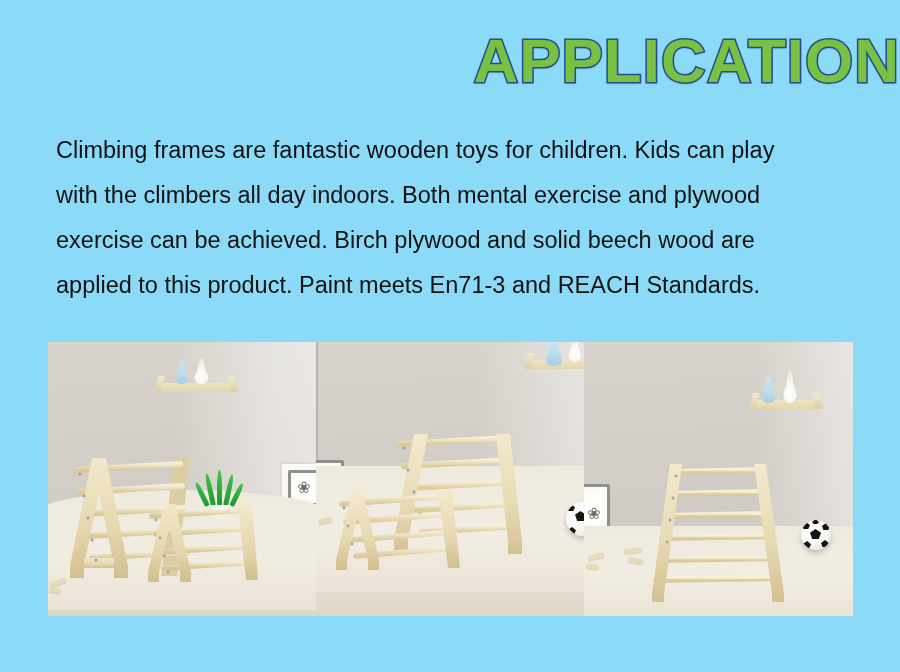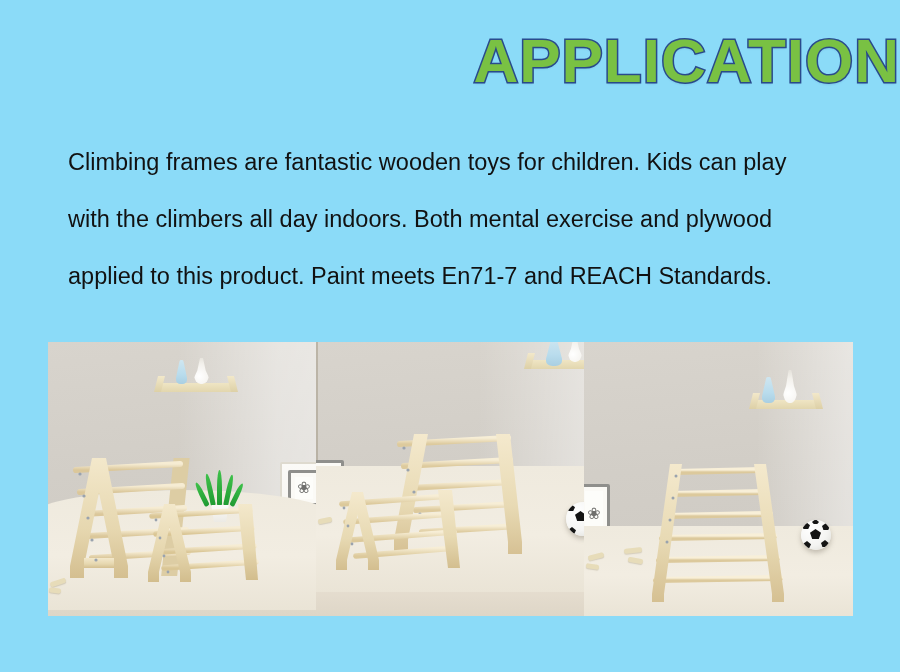--- a/index.html
+++ b/index.html
@@ -43,21 +43,21 @@
   .body-copy {
     position: absolute;
     left: 56px;
     top: 128px;
     width: 800px;
     font-size: 23.5px;
     line-height: 45px;
     color: #111111;
     font-family: "Liberation Sans", sans-serif;
   }
-  .body-copy p { margin: 12px; }
+  .body-copy p { margin: 0; }
 
   
   .gallery {
     position: absolute;
     left: 48px;
     top: 342px;
     width: 805px;
     height: 274px;
     display: flex;
     overflow: hidden;
@@ -231,21 +231,22 @@
 </head>
 <body style="background: rgb(139, 219, 248);">
 
 <div class="page" style="background: rgb(139, 219, 248);">
 
   <div class="title" style="color: rgb(121, 193, 67); -webkit-text-stroke: 3px rgb(42, 75, 141);">APPLICATION</div>
 
   <div class="body-copy" style="color: rgb(17, 17, 17);">
     <p>Climbing frames are fantastic wooden toys for children. Kids can play</p>
     <p>with the climbers all day indoors. Both mental exercise and plywood</p>
-    <p>applied to this product. Paint meets En71-7 and REACH Standards.</p>
+    <p>exercise can be achieved. Birch plywood and solid beech wood are</p>
+    <p>applied to this product. Paint meets En71-3 and REACH Standards.</p>
   </div>
 
   <div class="gallery">
 
     <div class="photo photo-1">
       <div class="wall"></div>
       <div class="wall-light"></div>
 
       <div class="cabinet" style="right:-14px; top:120px; width:46px; height:110px;"></div>
       <div class="frame" style="right:-4px; top:128px; width:26px; height:30px;">

